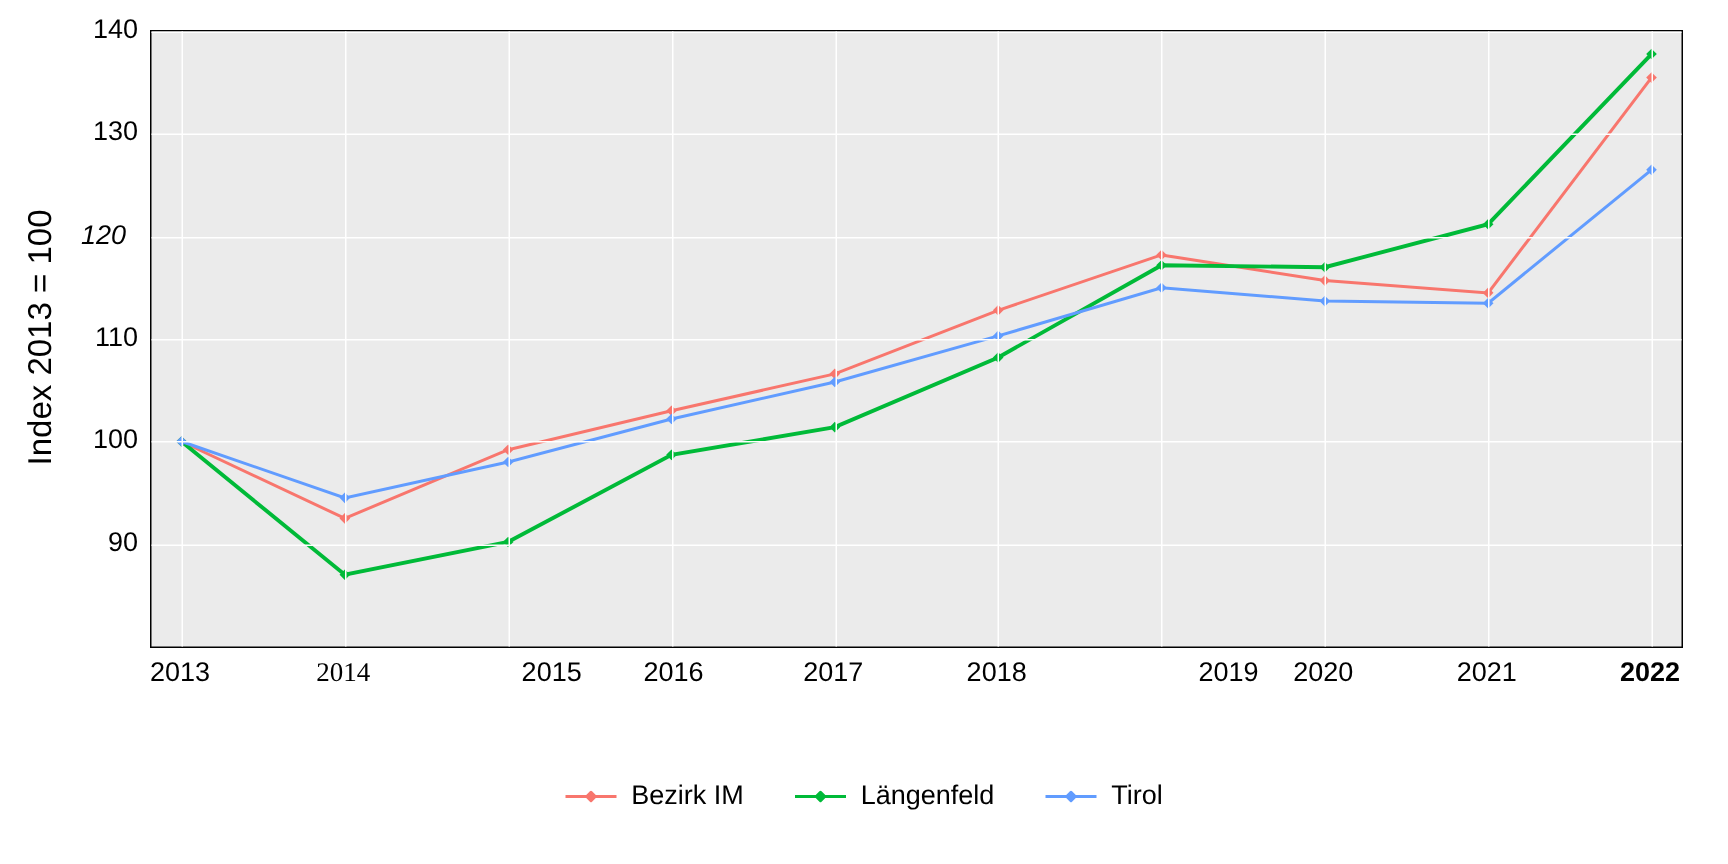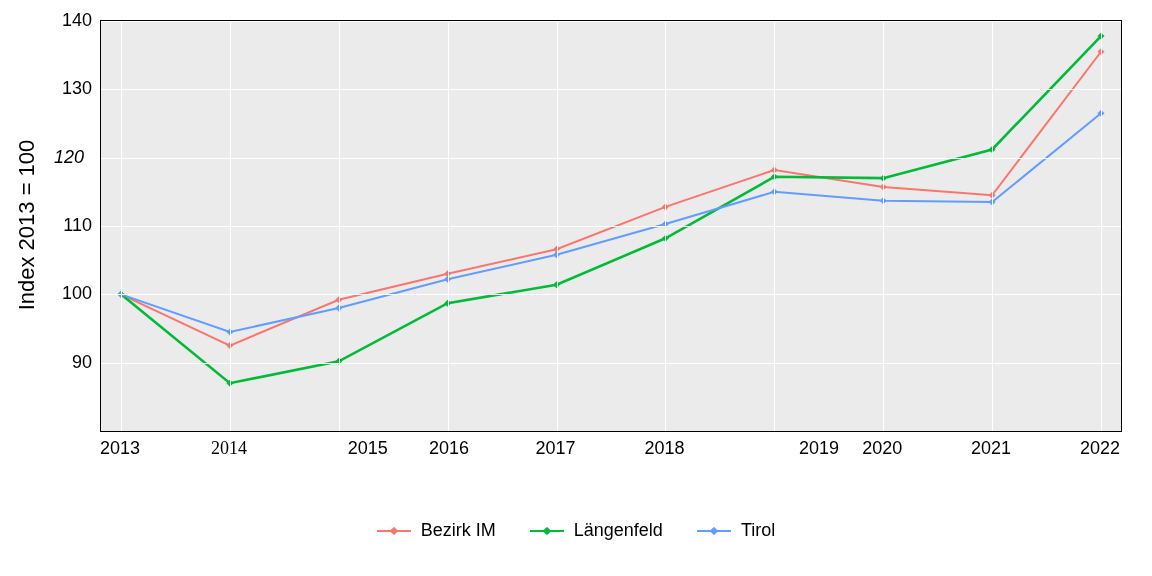--- a/index.html
+++ b/index.html
@@ -195,14 +195,14 @@
     <div class="tick-y" style="left: 42px; right: auto; top: 20px;">140</div>
     <div class="tick-x" style="left: 120px;">2013</div>
     <div class="tick-x" style="left: 228.889px; font-family: Liberation Serif, serif;">2014</div>
     <div class="tick-x" style="left: 337.778px; margin-left: 30px;">2015</div>
     <div class="tick-x" style="left: 449px;">2016</div>
     <div class="tick-x" style="left: 555.556px;">2017</div>
     <div class="tick-x" style="left: 664.444px;">2018</div>
     <div class="tick-x" style="left: 819px;">2019</div>
     <div class="tick-x" style="left: 882.222px;">2020</div>
     <div class="tick-x" style="left: 991.111px;">2021</div>
-    <div class="tick-x" style="left: 1100px;">2022</div>
+    <div class="tick-x" style="left: 1100px; font-weight: bold;">2022</div>
   </div>
 
 </body></html>

